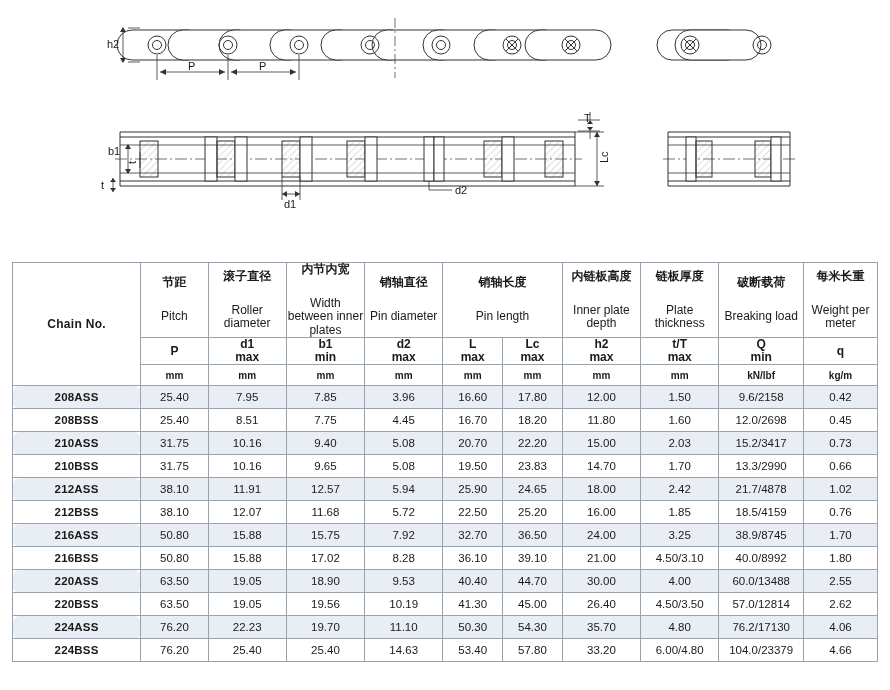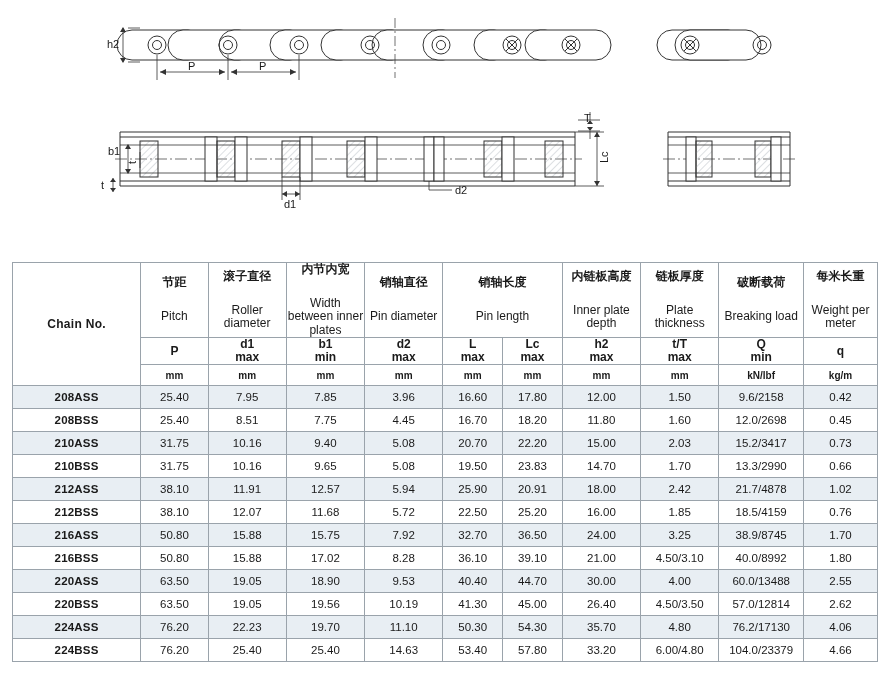--- a/index.html
+++ b/index.html
@@ -86,20 +86,21 @@
   }
   .chain-no-cell {
     font-size: 12px;
     font-weight: bold;
     letter-spacing: .3px;
   }
   td.row-label {
     font-size: 11.5px;
     font-weight: bold;
     letter-spacing: .2px;
+    border-radius: 7px;
   }
   tbody tr td {
     height: 22px;
     font-size: 11.5px;
   }
   tbody tr.alt td {
     background: #e8eef3;
   }
   .col-chain { width: 118px; }
   .col-p { width: 62px; }
@@ -459,21 +460,21 @@
             <td>13.3/2990</td>
             <td>0.66</td>
           </tr>
           <tr class="alt">
             <td class="row-label">212ASS</td>
             <td>38.10</td>
             <td>11.91</td>
             <td>12.57</td>
             <td>5.94</td>
             <td>25.90</td>
-            <td>20.91</td>
+            <td>24.65</td>
             <td>18.00</td>
             <td>2.42</td>
             <td>21.7/4878</td>
             <td>1.02</td>
           </tr>
           <tr>
             <td class="row-label">212BSS</td>
             <td>38.10</td>
             <td>12.07</td>
             <td>11.68</td>

